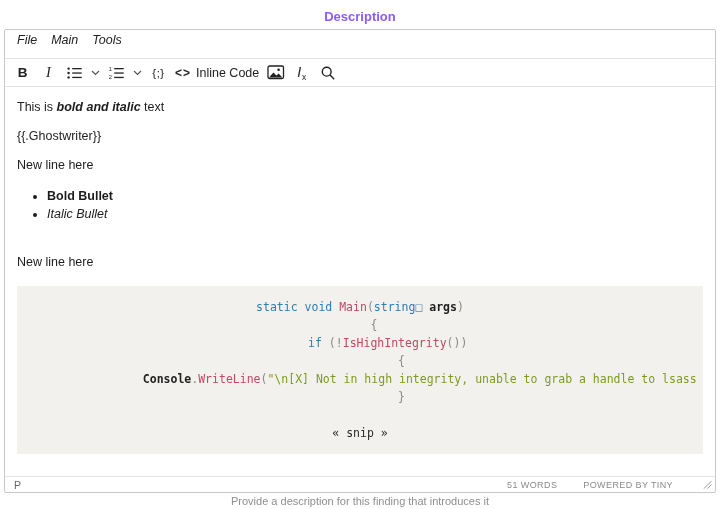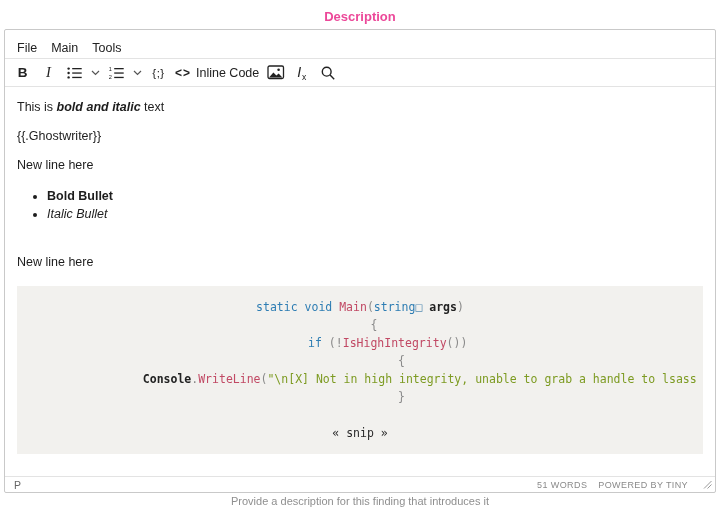--- a/index.html
+++ b/index.html
@@ -4,28 +4,28 @@
 <style>
   * { box-sizing: border-box; }
   html,body { margin:0; padding:0; }
   body {
     width:720px; height:509px; background:#fff; overflow:hidden;
     font-family:"Liberation Sans", sans-serif; color:#1f1f1f;
   }
   
   .page-title {
     height:29px; padding-top:9px; text-align:center;
-    font-size:13px; font-weight:600; color:#ec4899;
+    font-size:13px; font-weight:600; color:#8b5cf6;
   }
   .editor {
     margin:0 4px; border:1px solid #c9c9c9; border-radius:2px;
     background:#fff;
   }
   
-  .menubar { height:28px; display:flex; align-items:flex-end; padding:0 5px; }
+  .menubar { height:28px; display:flex; align-items:flex-start; padding:0 5px;font-style:italic; }
   .menu-item {
     font-size:12.5px; color:#222; padding:3px 7px; border-radius:3px; cursor:default;
   }
   
   .toolbar {
     height:29px; border-top:1px solid #e3e3e3; border-bottom:1px solid #e3e3e3;
     display:flex; align-items:center; padding:0 5px; gap:1px;
   }
   .tb-btn {
     height:24px; min-width:25px; padding:0 3px; border:0; background:transparent;
@@ -68,21 +68,21 @@
   .tok-str { color:#7d9b22; }
   .tok-b   { color:#222; font-weight:700; }
   .tok-pl  { color:#2a2a2a; }
   .tok-box { color:#5b8fb5; }
   
   .statusbar {
     height:16px; border-top:1px solid #e3e3e3;
     display:flex; align-items:center; padding:0 3px 0 9px;
   }
   .elem-path { font-size:10.5px; color:#666; }
-  .sb-right { margin-left:auto; display:flex; align-items:center; gap:11px; }
+  .sb-right { margin-left:auto; display:flex; align-items:center; gap:26px; }
   .wordcount, .branding { font-size:9px; color:#8a8a8a; letter-spacing:0.4px; }
   .grip { margin-left:4px; display:block; }
   
   .helper { text-align:center; padding-top:2px; font-size:11px; color:#8f8f8f; }
 </style>
 </head>
 <body>
 
 <div class="page-title">Description</div>
 

